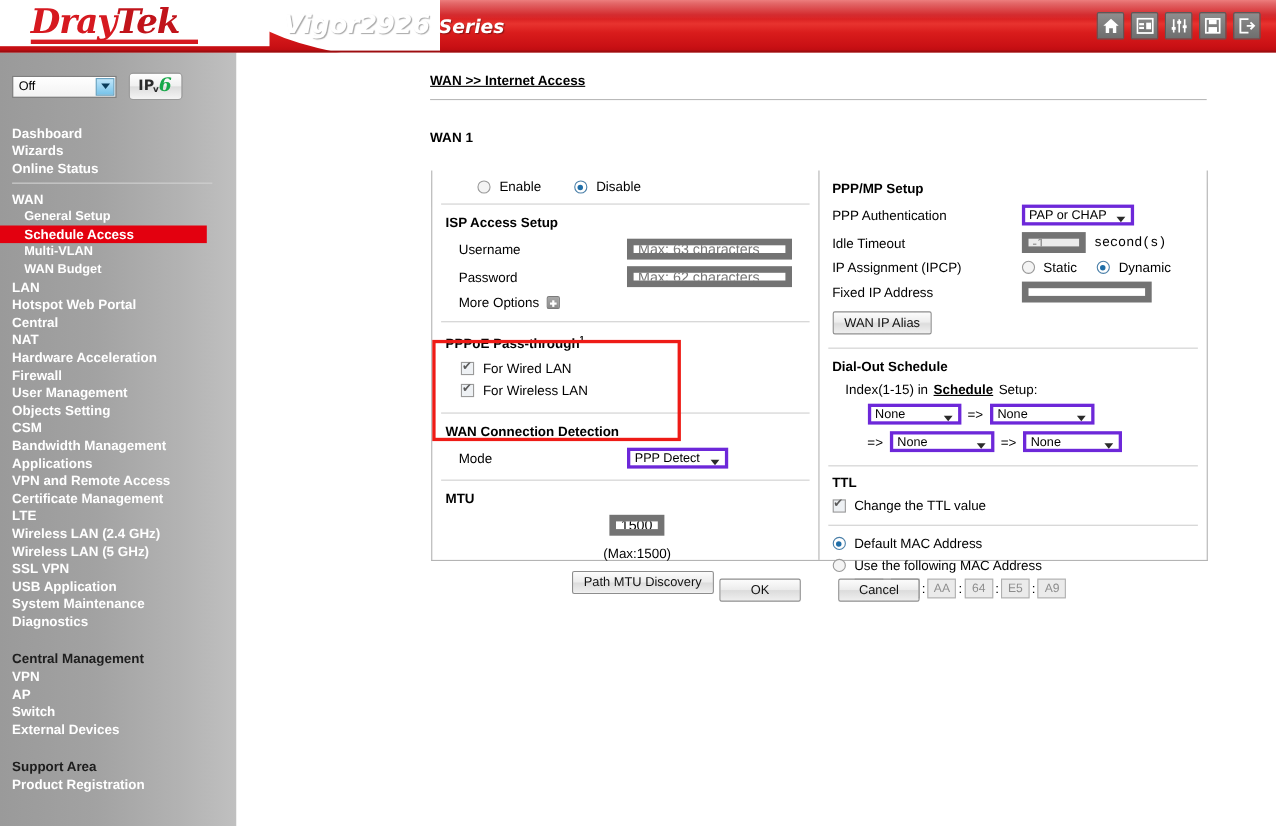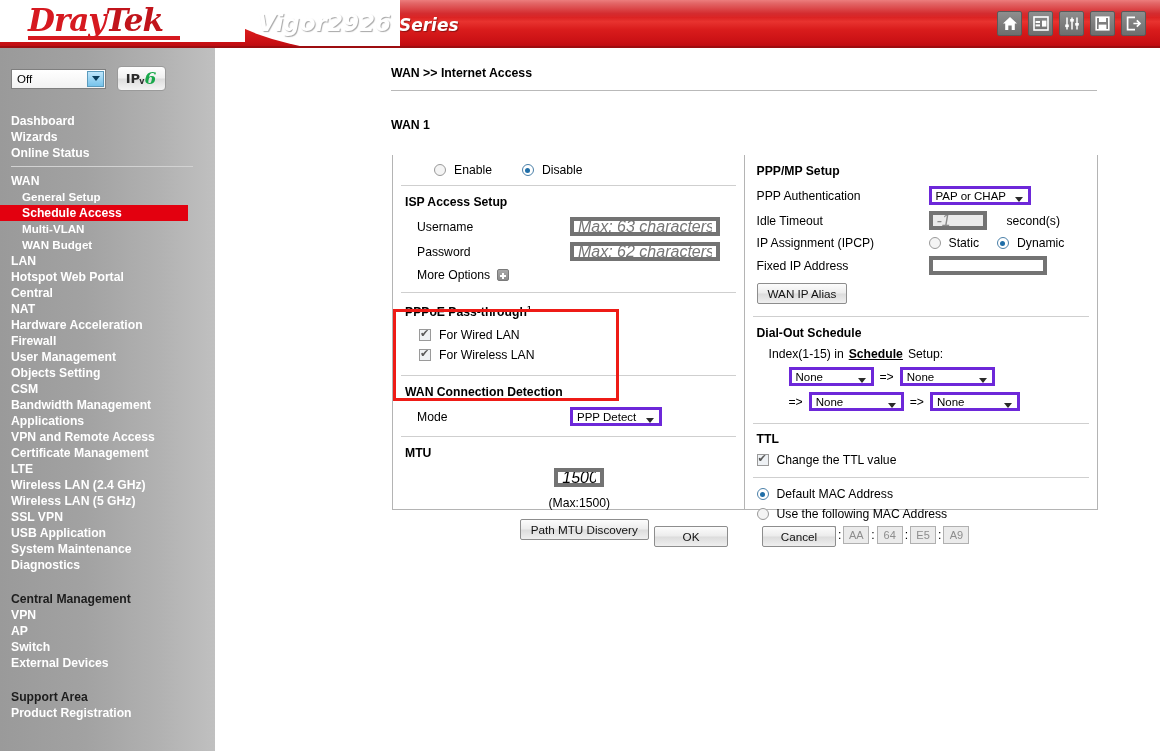--- a/index.html
+++ b/index.html
@@ -142,21 +142,21 @@
   .nav-sep { height: 1px; background: #d2d2d2; margin: 5px 22px 6px 11px; }
   .nav-gap { height: 18px; }
 
   
   #main {
     position: absolute; left: 215px; top: 48px;
     width: 945px; height: 703px; background: #ffffff;
   }
   #breadcrumb {
     position: absolute; left: 176px; top: 18px;
-    font-weight: bold; font-size: 12.3px; color: #000;
+    font-weight: bold; font-size: 12.3px; color: #000; text-decoration: underline;
   }
   #breadcrumb-rule {
     position: absolute; left: 176px; top: 42px; width: 706px; height: 1px;
     background: #b9b9b9;
   }
   #wan-label {
     position: absolute; left: 176px; top: 70px;
     font-weight: bold; font-size: 12.3px; color: #000;
   }
 
@@ -208,23 +208,23 @@
     position: relative; cursor: pointer;
   }
   .chk.on:after {
     content: "✔"; position: absolute; left: 0px; top: -3px;
     font-size: 11px; color: #5a5a5a; line-height: 13px;
   }
   .txt { font-size: 12.2px; color: #000; }
   .bold { font-weight: bold; }
 
   .inp {
-    border: 4px solid #737373; background: #ffffff;
-    height: 19px; font-size: 16px; color: #000;
-    padding: 0 4px; font-family: "Liberation Sans", sans-serif; font-style: italic;
+    border: 6px solid #737373; background: #ffffff;
+    height: 19px; font-size: 13px; color: #000;
+    padding: 0 4px; font-family: "Liberation Sans", sans-serif;
   }
   .inp.ph { color: #9b9b9b; }
   .inp.dis { background: #ebebeb; color: #8a8a8a; }
   .sel {
     border: 3px solid #6d28d9; background: #ffffff;
     height: 19px; font-size: 11.5px; color: #000;
     padding: 0 16px 0 4px; display: inline-flex; align-items: center;
     position: relative; cursor: pointer;
   }
   .sel:after {
@@ -475,21 +475,21 @@
       <div id="panel-right">
         <div style="padding:9px 0 0 12px;">
           <div class="txt bold">PPP/MP Setup</div>
           <div class="row" style="margin-top:8px;">
             <span class="txt" style="width:172px;">PPP Authentication</span>
             <span class="sel" style="width:102px;">PAP or CHAP</span>
           </div>
           <div class="row" style="margin-top:6px;">
             <span class="txt" style="width:172px;">Idle Timeout</span>
             <input class="inp dis" style="width: 58px;" disabled="" value="-1">
-            <span class="txt" style="margin-left:20px;">second(s)</span>
+            <span class="txt" style="margin-left:8px;font-family:Liberation Mono, monospace;">second(s)</span>
           </div>
           <div class="row" style="margin-top:6px;">
             <span class="txt" style="width:172px;">IP Assignment (IPCP)</span>
             <span class="radio"></span>
             <span class="txt" style="margin-left:8px;">Static</span>
             <span class="radio on" style="margin-left:18px;"></span>
             <span class="txt" style="margin-left:8px;">Dynamic</span>
           </div>
           <div class="row" style="margin-top:6px;">
             <span class="txt" style="width:172px;">Fixed IP Address</span>

